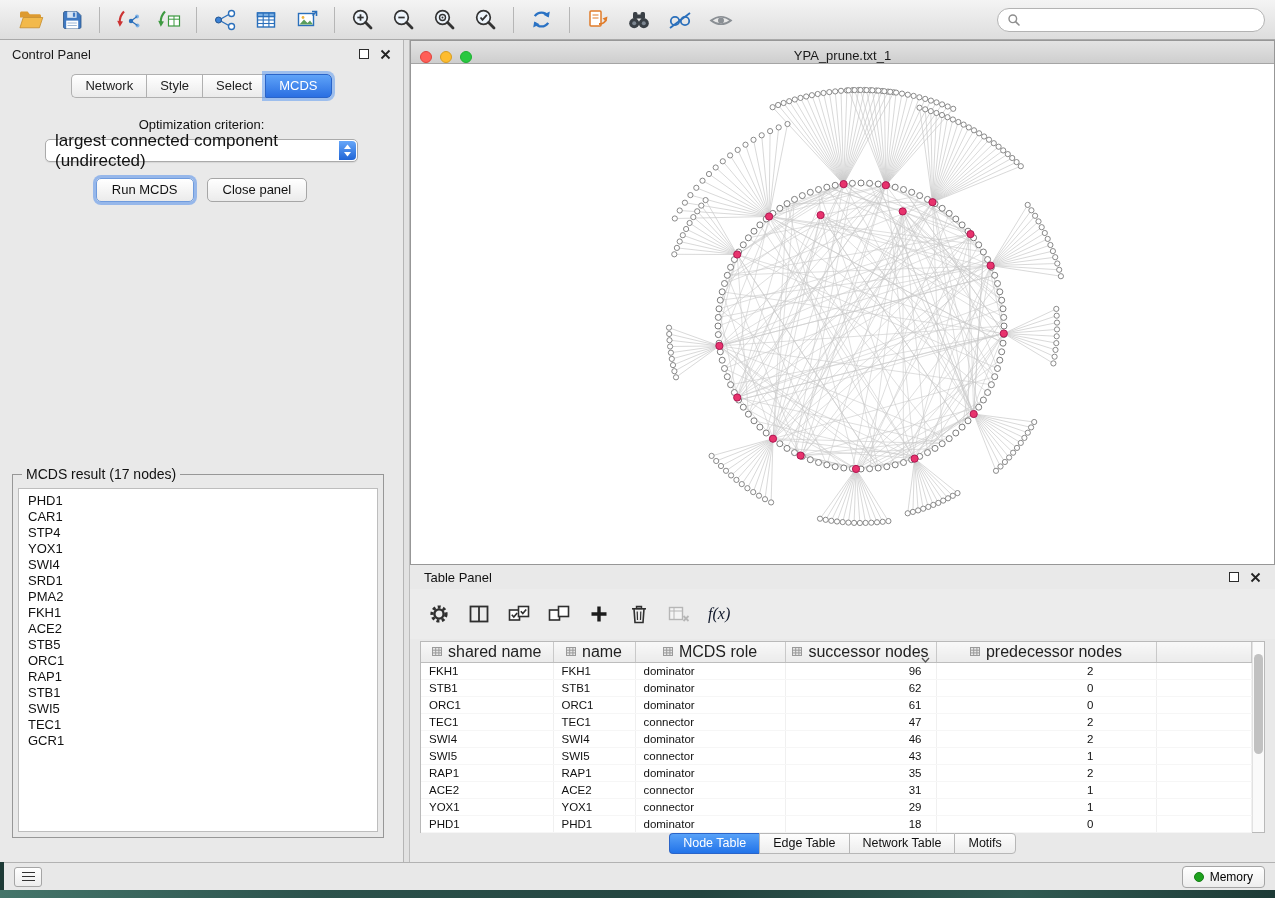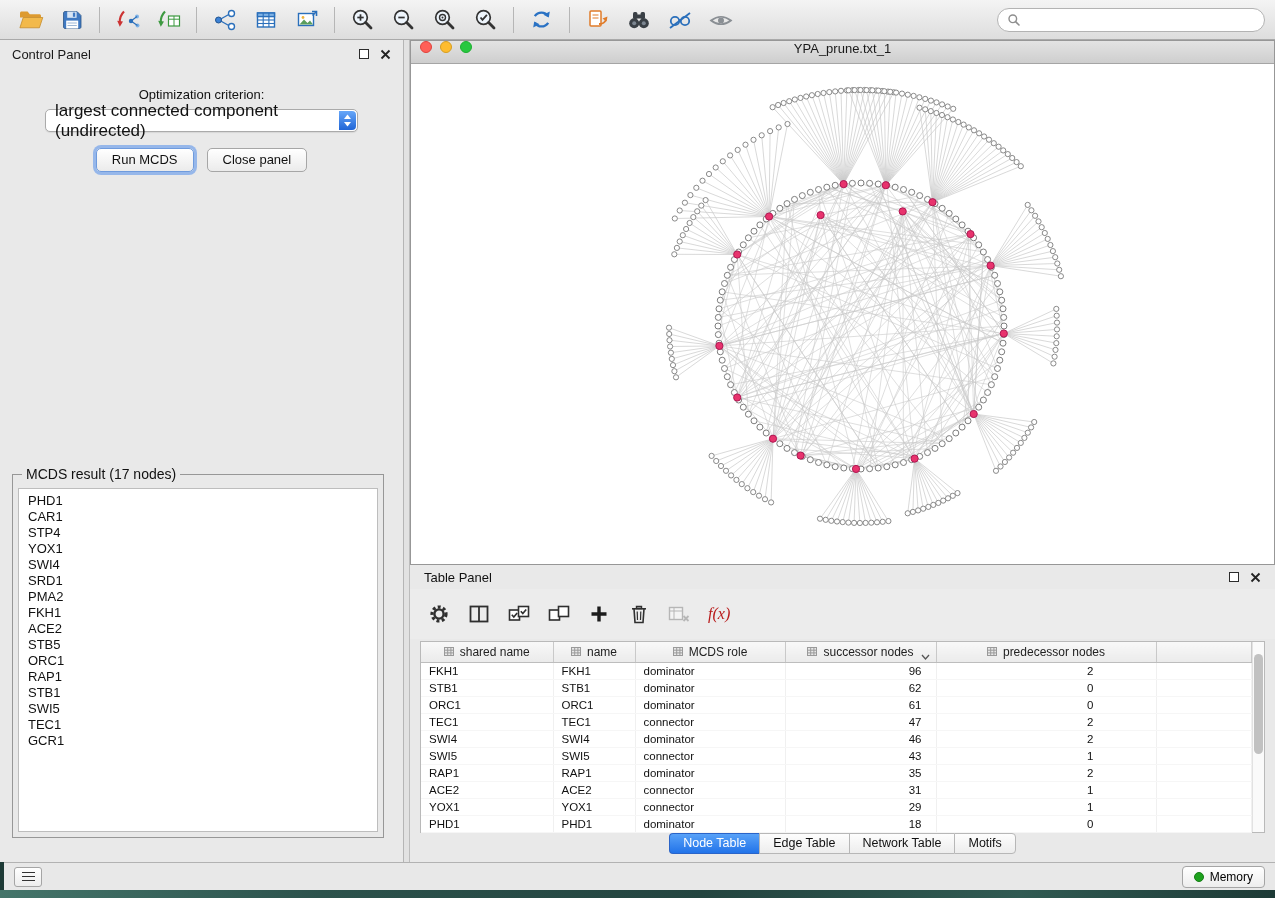--- a/index.html
+++ b/index.html
@@ -50,41 +50,41 @@
   .mac-btn.focused { box-shadow:0 0 0 3px rgba(95,150,235,.6); border-color:#6f9bdd; }
   .result-fieldset { position:absolute; left:12px; width:372px; top:426px; height:372px;
     border:1px solid #979797; padding:6px 5px 5px; }
   .result-fieldset legend { font-size:14px; padding:0 4px; margin-left:4px; }
   .result-list { width:100%; height:100%; background:#fff; border:1px solid #bdbdbd;
     padding:4px 9px; font-size:13px; line-height:16px; overflow:hidden; }
 
   
   .network-window { position:absolute; top:0; left:0; right:0; height:525px; background:#fff; border:1px solid #979797; }
   .net-titlebar { height:23px; background:linear-gradient(#e3e3e3,#cecece); border-bottom:1px solid #a5a5a5;
-    display:flex; align-items:flex-start; padding:0 9px; position:relative; }
+    display:flex; align-items:flex-end; padding:0 9px; position:relative; }
   .tl { width:12px; height:12px; border-radius:50%; margin-right:8px; flex:none; }
   .tl.red { background:#ff5f57; border:1px solid #df433c; }
   .tl.yellow { background:#febc2e; border:1px solid #d69e22; }
   .tl.green { background:#28c840; border:1px solid #1daf30; }
   .net-title { position:absolute; left:0; right:0; text-align:center; font-size:13px; color:#1a1a1a; }
   .net-canvas { position:absolute; top:23px; left:0; right:0; bottom:0; background:#fff; overflow:hidden; }
 
   
   .table-panel { position:absolute; top:525px; left:0; right:0; bottom:0; background:#e9e9e9; }
   .tp-header { height:24px; display:flex; align-items:center; padding:0 14px; font-size:13px; }
   .tp-toolbar { height:50px; display:flex; align-items:center; gap:6px; padding:0 12px;
     background:#ececec; }
   .tpbtn { width:34px; height:30px; border:none; background:transparent; display:flex;
     align-items:center; justify-content:center; cursor:default; }
-  .fx { font-family:"Liberation Serif", serif; font-style:italic; font-size:16px; color:#b91c1c; margin-left:6px;text-align:right; }
+  .fx { font-family:"Liberation Serif", serif; font-style:italic; font-size:16px; color:#0f172a; margin-left:6px;text-align:right; }
   .table-wrap { position:absolute; top:76px; left:10px; right:10px; height:192px;
     background:#fff; border:1px solid #b9b9b9; }
   table { border-collapse:collapse; table-layout:fixed; width:calc(100% - 12px); }
   th { height:20px; background:linear-gradient(#f8f8f8,#ebebeb); border-right:1px solid #c9c9c9;
-    border-bottom:1px solid #bdbdbd; font-weight:normal; font-size:12px; color:#222; position:relative; }
+    border-bottom:1px solid #bdbdbd; font-weight:normal; font-size:16px; color:#222; position:relative; }
   .th-inner { display:flex; align-items:center; justify-content:center; gap:6px; }
   .hchev { position:absolute; right:6px; top:7px; }
   td { height:16px; font-size:11.5px; line-height:16px; padding:0 8px; border-right:1px solid #f0f0f0;
     border-bottom:1px solid #f6f6f6; white-space:nowrap; overflow:hidden; }
   td.num { text-align:right; }
   td.succ { padding-right:14px; }
   td.pred { padding-right:62px; }
   .vscroll { position:absolute; top:0; right:0; bottom:0; width:12px; background:#fafafa; border-left:1px solid #e2e2e2; }
   .vthumb { position:absolute; top:12px; left:1px; width:9px; height:100px; background:#c1c1c1; border-radius:5px; }
   .table-tabs { position:absolute; bottom:8px; left:0; right:0; display:flex; justify-content:center; }
@@ -268,20 +268,26 @@
 
     <div class="control-panel">
       <div class="panel-header">
         <span>Control Panel</span>
         <span class="ph-icons">
           <span class="float-icon"></span>
           <svg width="11" height="11" viewBox="0 0 11 11">
             <path d="M1.5 1.5 L9.5 9.5 M9.5 1.5 L1.5 9.5" stroke="#222" stroke-width="1.8"></path>
           </svg>
         </span>
+      </div>
+      <div class="cp-tabs">
+        <div class="cp-tab">Network</div>
+        <div class="cp-tab">Style</div>
+        <div class="cp-tab">Select</div>
+        <div class="cp-tab last selected">MCDS</div>
       </div>
       <div class="opt-label">Optimization criterion:</div>
       <div class="dropdown">
         <span>largest connected component (undirected)</span>
         <span class="dd-stepper">
           <svg width="9" height="13" viewBox="0 0 9 13">
             <path d="M4.5 0.5 L8 5 H1z" fill="#fff"></path>
             <path d="M4.5 12.5 L1 8 h7z" fill="#fff"></path>
           </svg>
         </span>

